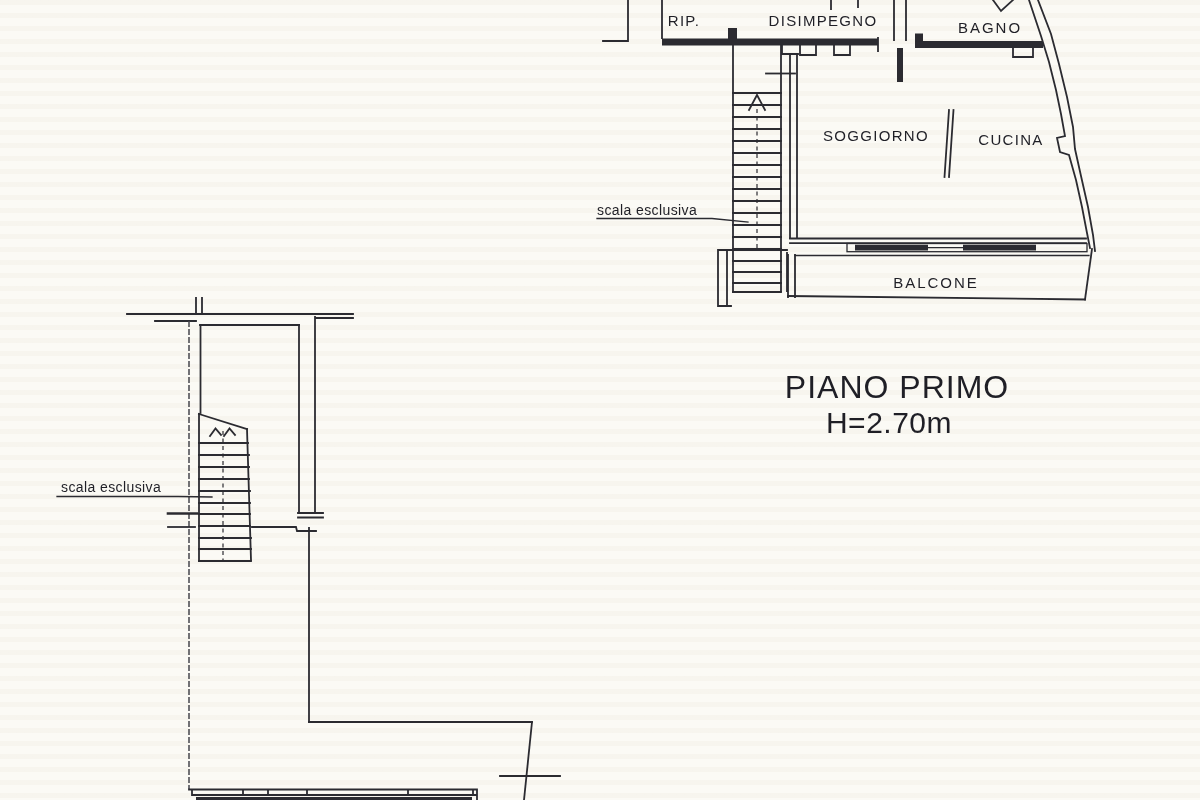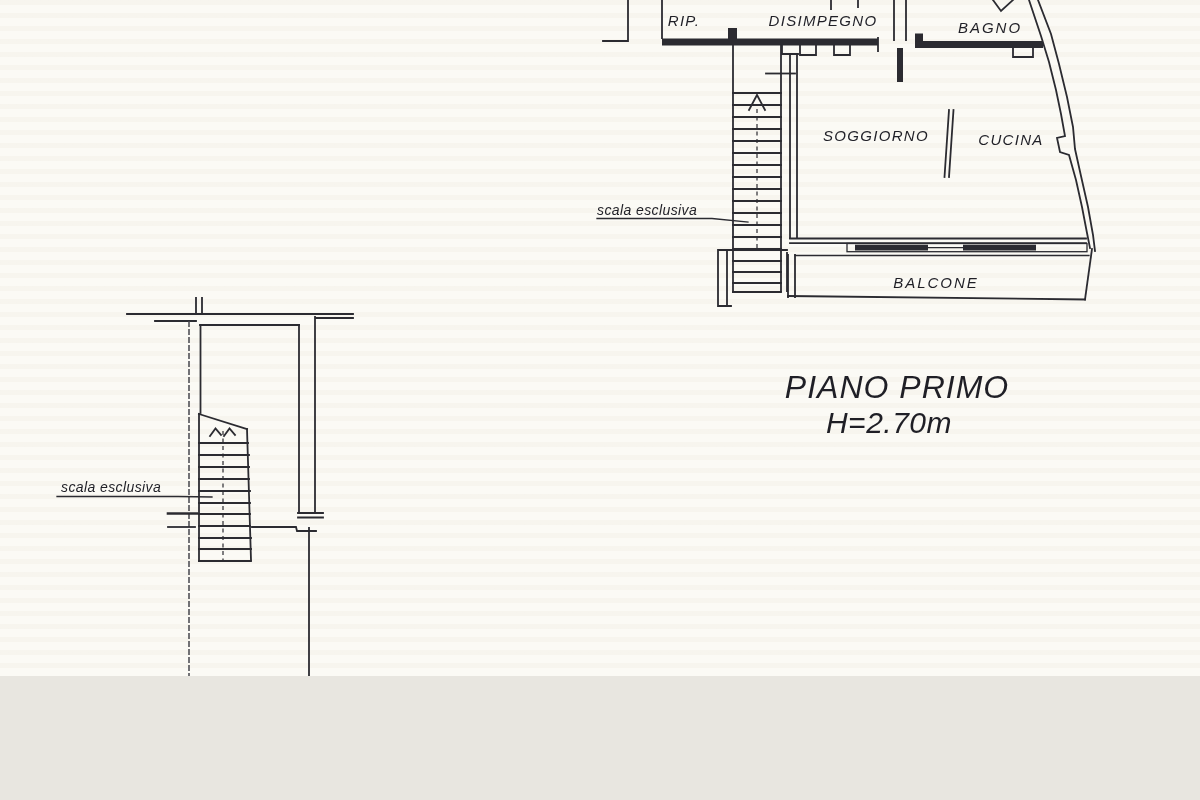--- a/index.html
+++ b/index.html
@@ -1,27 +1,26 @@
 <!DOCTYPE html>
 <html><head>
 <meta charset="utf-8">
 <style>
   html,body{margin:0;padding:0;background:#e8e6e0;}
   .sheet{
     position:relative;
-    width:1200px;height:676px;
+    width:1200px;height:800px;
     margin:0 auto;
     background:
       repeating-linear-gradient(180deg,
         rgba(235,230,218,0.25) 0px, rgba(235,230,218,0.25) 5px,
         rgba(255,255,255,0) 5px, rgba(255,255,255,0) 13px),
       var(--paper,#fbfaf5);
     overflow:hidden;
     font-family:"Liberation Sans", sans-serif;
-    font-style:italic;
   }
   svg{display:block;width:1200px;height:800px;}
   .ln{stroke:var(--ink,#2b2b31);stroke-width:1.8;fill:none;stroke-linecap:square;stroke-linejoin:miter;}
   .ln-thin{stroke:var(--ink,#2b2b31);stroke-width:1.3;fill:none;stroke-linecap:square;}
   .ln-thick{stroke:var(--ink,#2b2b31);stroke-width:2.6;fill:none;stroke-linecap:square;}
   .solid{fill:var(--ink,#2b2b31);stroke:none;}
   .dash{stroke:var(--ink,#2b2b31);stroke-width:1.2;fill:none;stroke-dasharray:4 3.5;}
   .faint{stroke:#45454c;stroke-width:1.5;fill:none;stroke-dasharray:6 2;}
   .lbl{fill:#1f1f26;font-family:"Liberation Sans",sans-serif;}
   .lbl-room{font-size:15px;letter-spacing:1.3px;}

